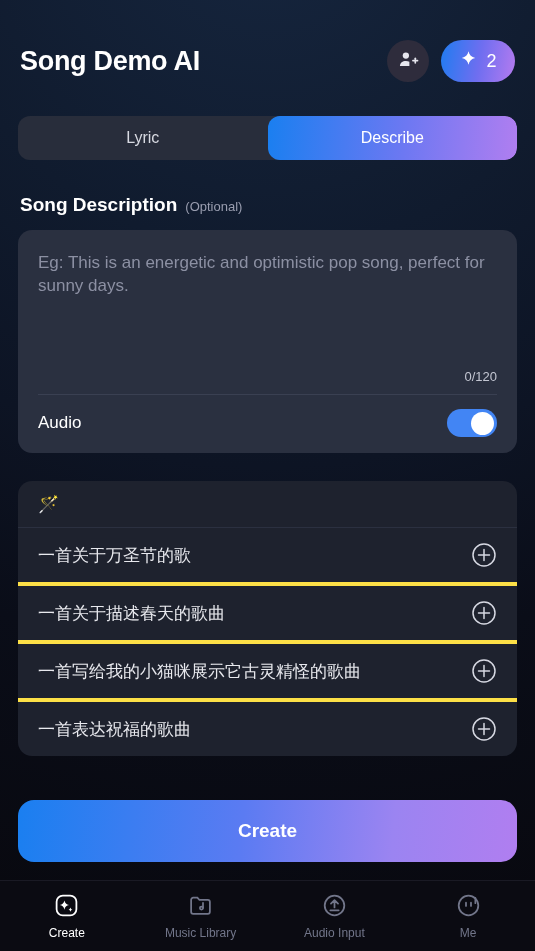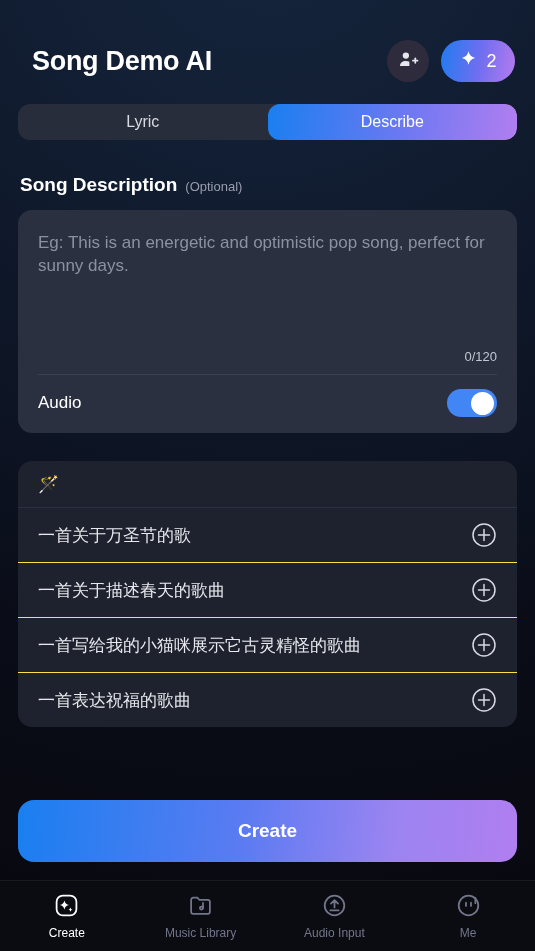--- a/index.html
+++ b/index.html
@@ -13,38 +13,38 @@
       radial-gradient(circle at 50% -10%, #16263f 0%, #101b2e 32%, #0d1424 52%, #0a0d18 70%, #08080e 100%),
       #08080e;
     color:#fff;
     position:relative;
   }
   .phone { width:535px; height:951px; display:flex; flex-direction:column; position:relative; }
 
   
   .header {
     display:flex; align-items:center; justify-content:space-between;
-    padding:40px 20px 0 32px;
+    padding:40px 20px 0 20px;
   }
   .app-title { font-size:27px; font-weight:bold; letter-spacing:-0.3px; color:#ffffff; }
   .header-right { display:flex; align-items:center; gap:12px; }
   .invite-btn {
     width:42px; height:42px; border-radius:50%;
     background:#2e2c3c; display:flex; align-items:center; justify-content:center;
   }
   .credits-pill {
     height:42px; min-width:74px; padding:0 16px; border-radius:21px;
     background:linear-gradient(100deg,#1f7cf0 0%,#6f6ef0 52%,#b57bef 100%);
     display:flex; align-items:center; justify-content:center; gap:8px;
   }
   .credits-count { font-size:18px; color:#fff; font-weight:400; }
 
   
   .tabs {
-    margin:22px 18px 0 18px; height:36px; border-radius:12px;
+    margin:34px 18px 0 18px; height:44px; border-radius:12px;
     background:#282d3b; display:flex; overflow:hidden;
   }
   .tab {
     flex:1; display:flex; align-items:center; justify-content:center;
     font-size:16px; color:#d8dae2; border-radius:12px;
   }
   .tab.active {
     background:linear-gradient(95deg,#1a7ff0 0%,#6d78f2 55%,#b07ef0 100%);
     color:#fff;
     text-align:right;
@@ -90,21 +90,21 @@
     background:#1e222e; overflow:hidden;
   }
   .insp-header {
     display:flex; align-items:center; gap:10px;
     padding:15px 20px 14px 20px; border-bottom:1px solid #2b3040;
   }
   .wand { font-size:17px; line-height:1; }
   .insp-title { font-size:16px; color:#9b6ee0; }
   .insp-item {
     display:flex; align-items:center; justify-content:space-between;
-    padding:14px 20px; border-bottom:1px solid #fde047;
+    padding:14px 20px; border-bottom:4px solid #fde047;
   }
   .insp-item:last-child { border-bottom:none; }
   .insp-text { font-size:17px; color:#e8e9ee; }
   .plus-btn { width:26px; height:26px; flex:none; }
 
   
   .hint {
     margin:20px auto 0 auto; max-width:400px; text-align:center;
     font-size:14px; line-height:1.45; color:#7d8196;
   }

